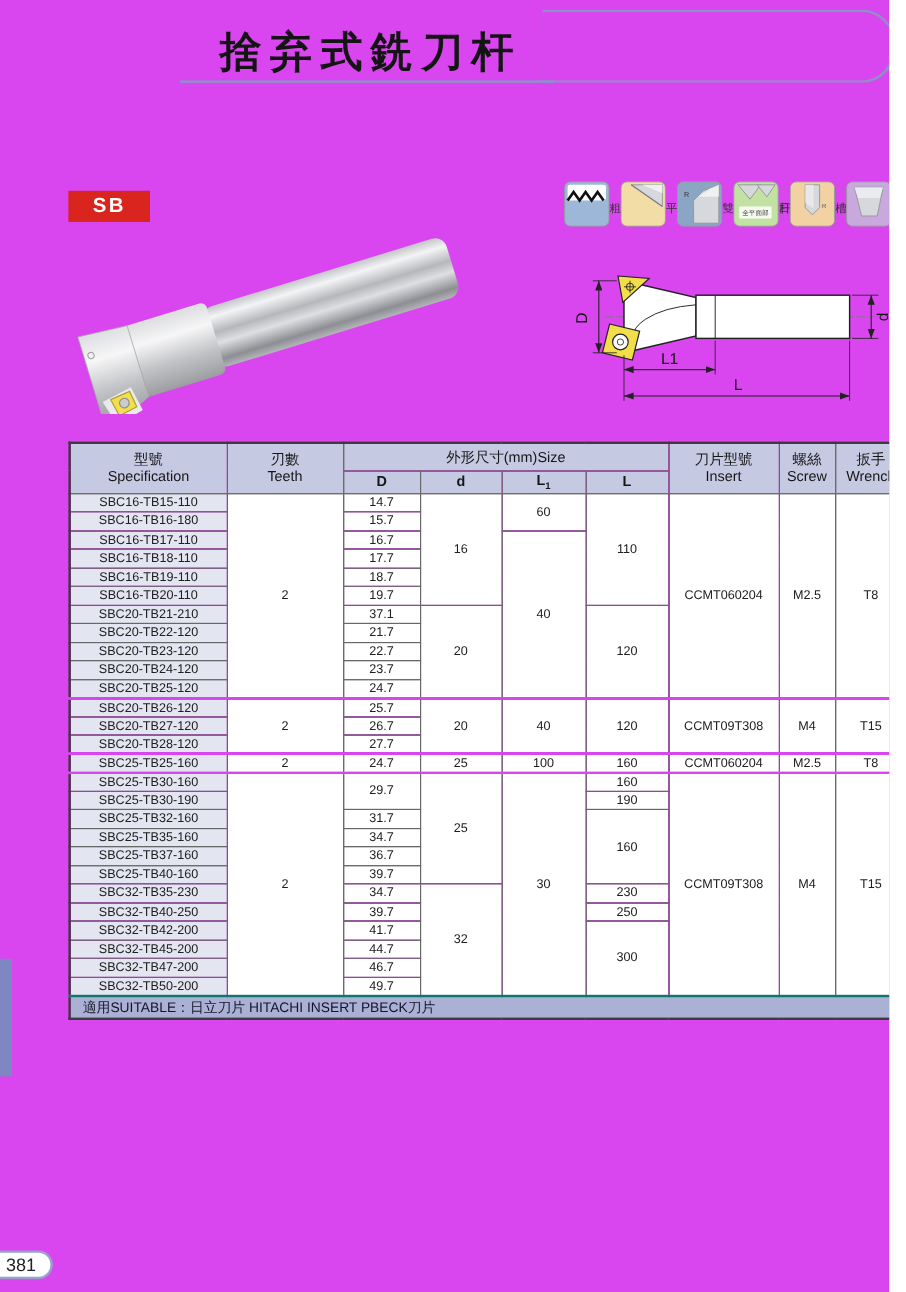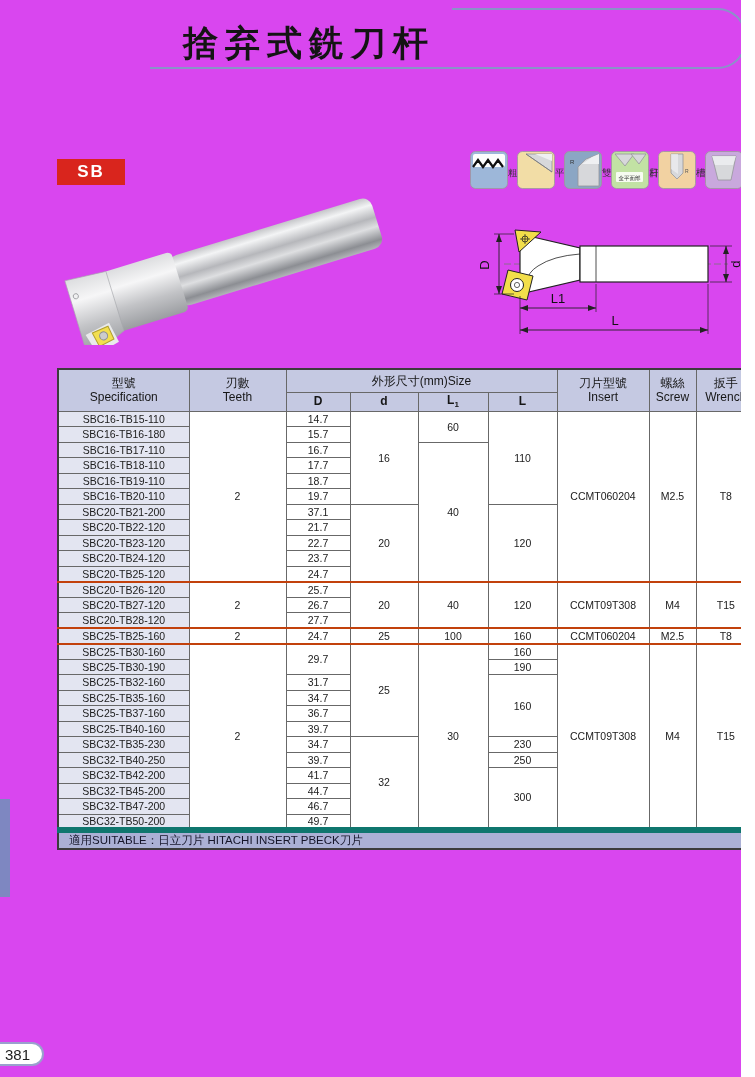--- a/index.html
+++ b/index.html
@@ -32,23 +32,23 @@
   .spec-table{position:absolute;left:57px;top:368px;width:698px;border-collapse:collapse;
     table-layout:fixed;border:2px solid #3c3c3c}
   .spec-table th,.spec-table td{border:1px solid #686868;text-align:center;
     vertical-align:middle;padding:0;overflow:hidden}
   .spec-table thead th{background:#c5c9e2;font-weight:normal;color:#161616;
     font-size:12px;line-height:1.18}
   .spec-table thead tr.h2 th{font-weight:bold;height:19px}
   .spec-table thead tr.h1 th{height:23px}
   .spec-table td{font-size:10.5px;height:15.5px;color:#202020;background:#fff;white-space:nowrap}
   .spec-table td.spec{background:#e3e5f1}
-  .spec-table tr.blk td{border-top:2px solid #c2410c}
+  .spec-table tr.blk td{border-top:2px solid #d946ef}
   .spec-table tr.suit td{background:#abb0d5;text-align:left;padding-left:10px;
-    font-size:11.5px;height:19px;color:#15152a;border-top:6px solid #0f766e}
+    font-size:11.5px;height:19px;color:#15152a;border-top:2px solid #0f766e}
   sub{font-size:8px}
 
   .side-bar{position:absolute;left:0;top:799px;width:10px;height:98px;background:#7e87c1}
   .page-pill{position:absolute;left:-14px;top:1042px;width:58px;height:24px;
     border:2px solid #99a1cd;border-radius:0 13px 13px 0;display:flex;align-items:center;
     padding-left:17px;font-size:15px;color:#222;background:#fff}
 </style>
 </head>
 <body>
 
@@ -242,21 +242,21 @@
         </tr>
         <tr>
           <td class="spec">SBC16-TB19-110</td>
           <td>18.7</td>
         </tr>
         <tr>
           <td class="spec">SBC16-TB20-110</td>
           <td>19.7</td>
         </tr>
         <tr>
-          <td class="spec">SBC20-TB21-200</td>
+          <td class="spec">SBC20-TB21-210</td>
           <td>37.1</td>
           <td rowspan="5">20</td>
           <td rowspan="5">120</td>
         </tr>
         <tr>
           <td class="spec">SBC20-TB22-120</td>
           <td>21.7</td>
         </tr>
         <tr>
           <td class="spec">SBC20-TB23-120</td>

